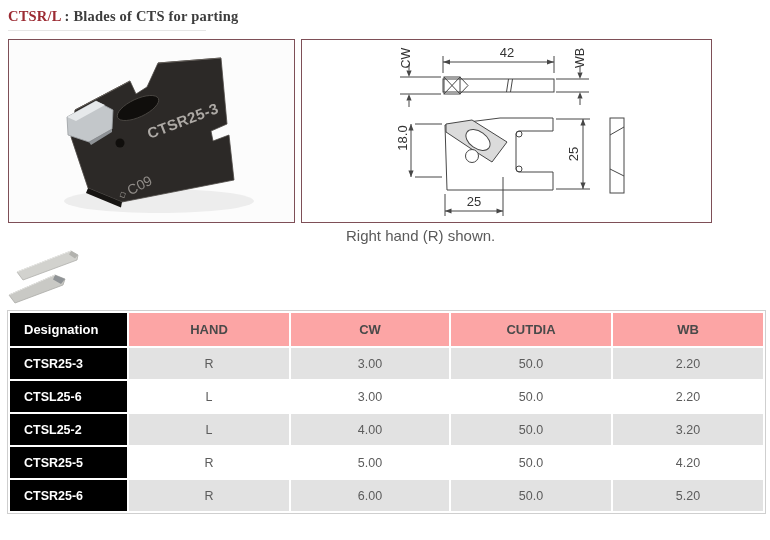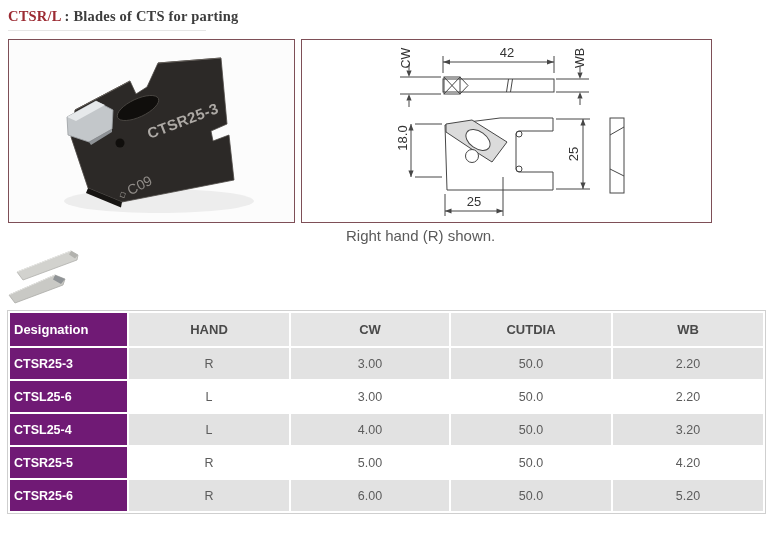--- a/index.html
+++ b/index.html
@@ -26,24 +26,24 @@
   .dtb{font-family:"Liberation Sans",sans-serif;font-size:13px;fill:#333333;}
   
   #spec-table{
     position:absolute;left:8px;top:311px;width:757px;
     border-collapse:separate;border-spacing:2px;table-layout:fixed;
     background:#ffffff;outline:1px solid #cfcfcf;
   }
   #spec-table th{height:31px;font-size:13px;}
   #spec-table td{height:29px;font-size:12.5px;}
   th.des,td.des{
-    background:#701a75;color:#ffffff;font-weight:700;
-    text-align:left;padding-left:4px;
+    background:#000000;color:#ffffff;font-weight:700;
+    text-align:left;padding-left:14px;
   }
-  th.yellow{background:#e5e5e5;color:#4a4a4a;font-weight:700;text-align:center;}
+  th.yellow{background:#fca5a5;color:#4a4a4a;font-weight:700;text-align:center;}
   td.val{color:#5c5c5c;text-align:center;}
   tbody tr:nth-of-type(odd) td.val{background:#e2e2e2;}
   tbody tr:nth-of-type(even) td.val{background:#ffffff;}
 </style>
 </head>
 <body>
 
 <div class="title">
   <span class="code">CTSR/L</span><span> : Blades of CTS for parting</span>
 </div>
@@ -178,21 +178,21 @@
         <td class="val">2.20</td>
       </tr>
       <tr>
         <td class="des">CTSL25-6</td>
         <td class="val">L</td>
         <td class="val">3.00</td>
         <td class="val">50.0</td>
         <td class="val">2.20</td>
       </tr>
       <tr>
-        <td class="des">CTSL25-4</td>
+        <td class="des">CTSL25-2</td>
         <td class="val">L</td>
         <td class="val">4.00</td>
         <td class="val">50.0</td>
         <td class="val">3.20</td>
       </tr>
       <tr>
         <td class="des">CTSR25-5</td>
         <td class="val">R</td>
         <td class="val">5.00</td>
         <td class="val">50.0</td>

